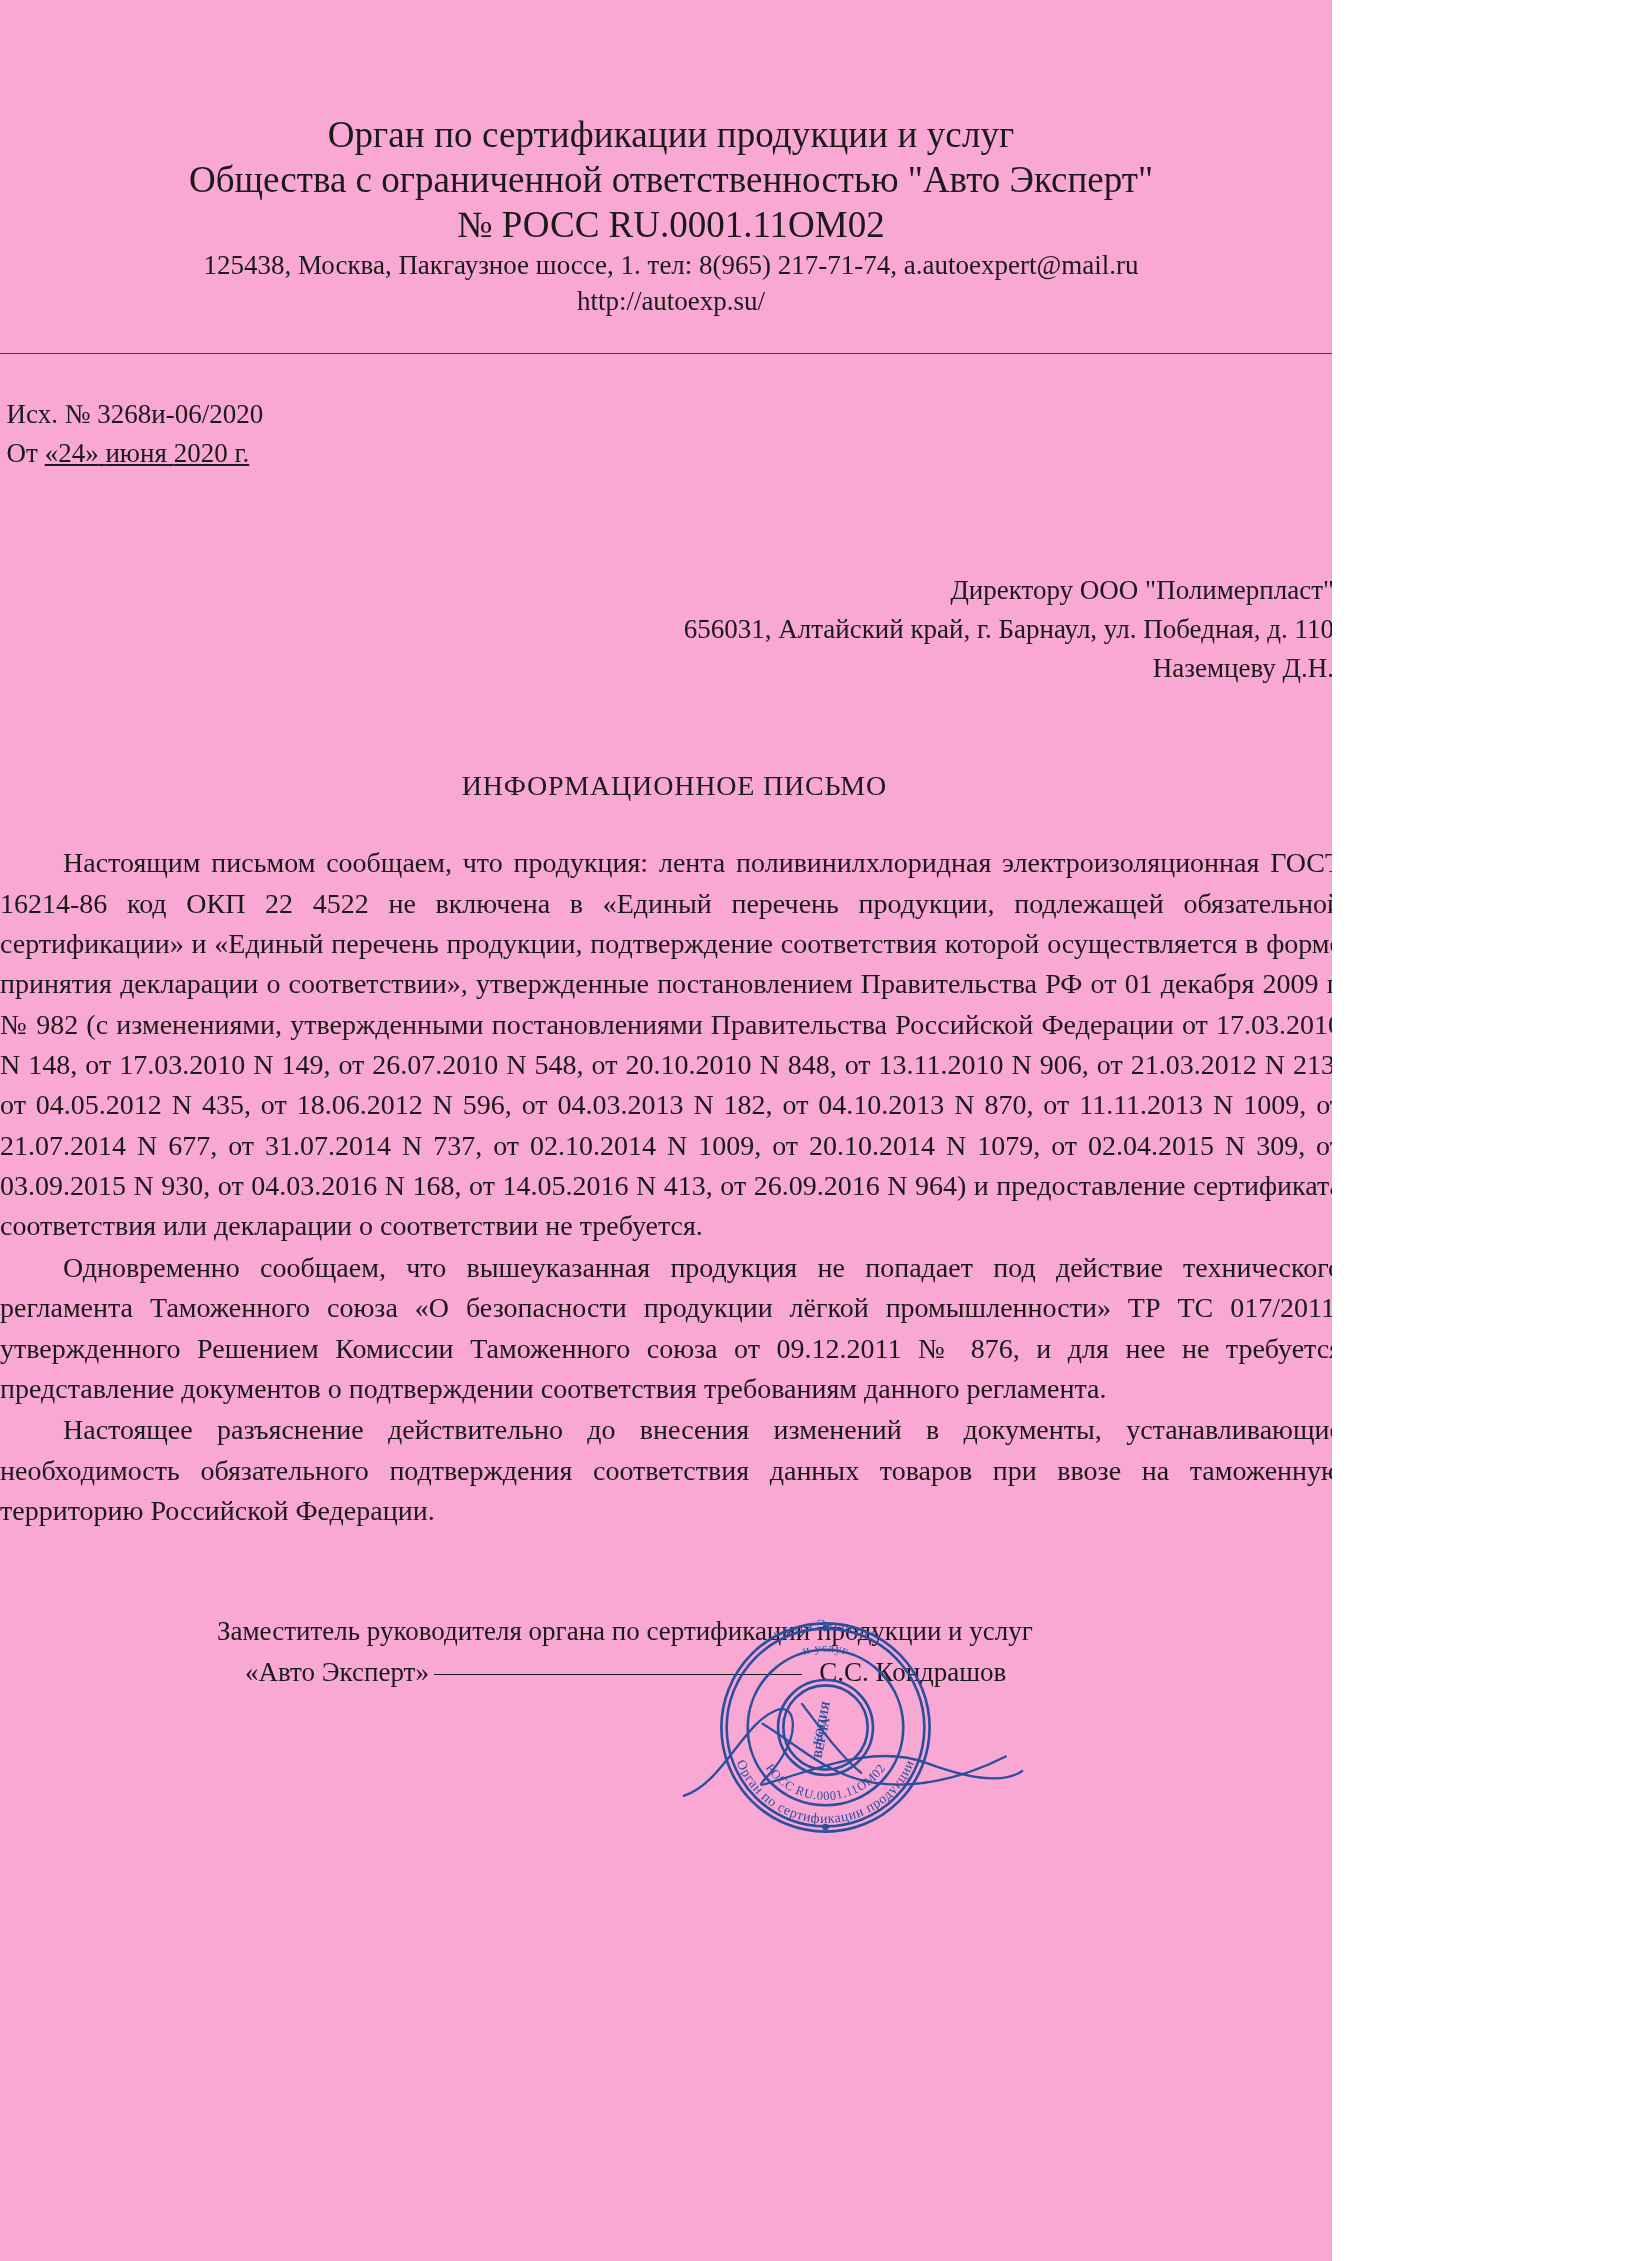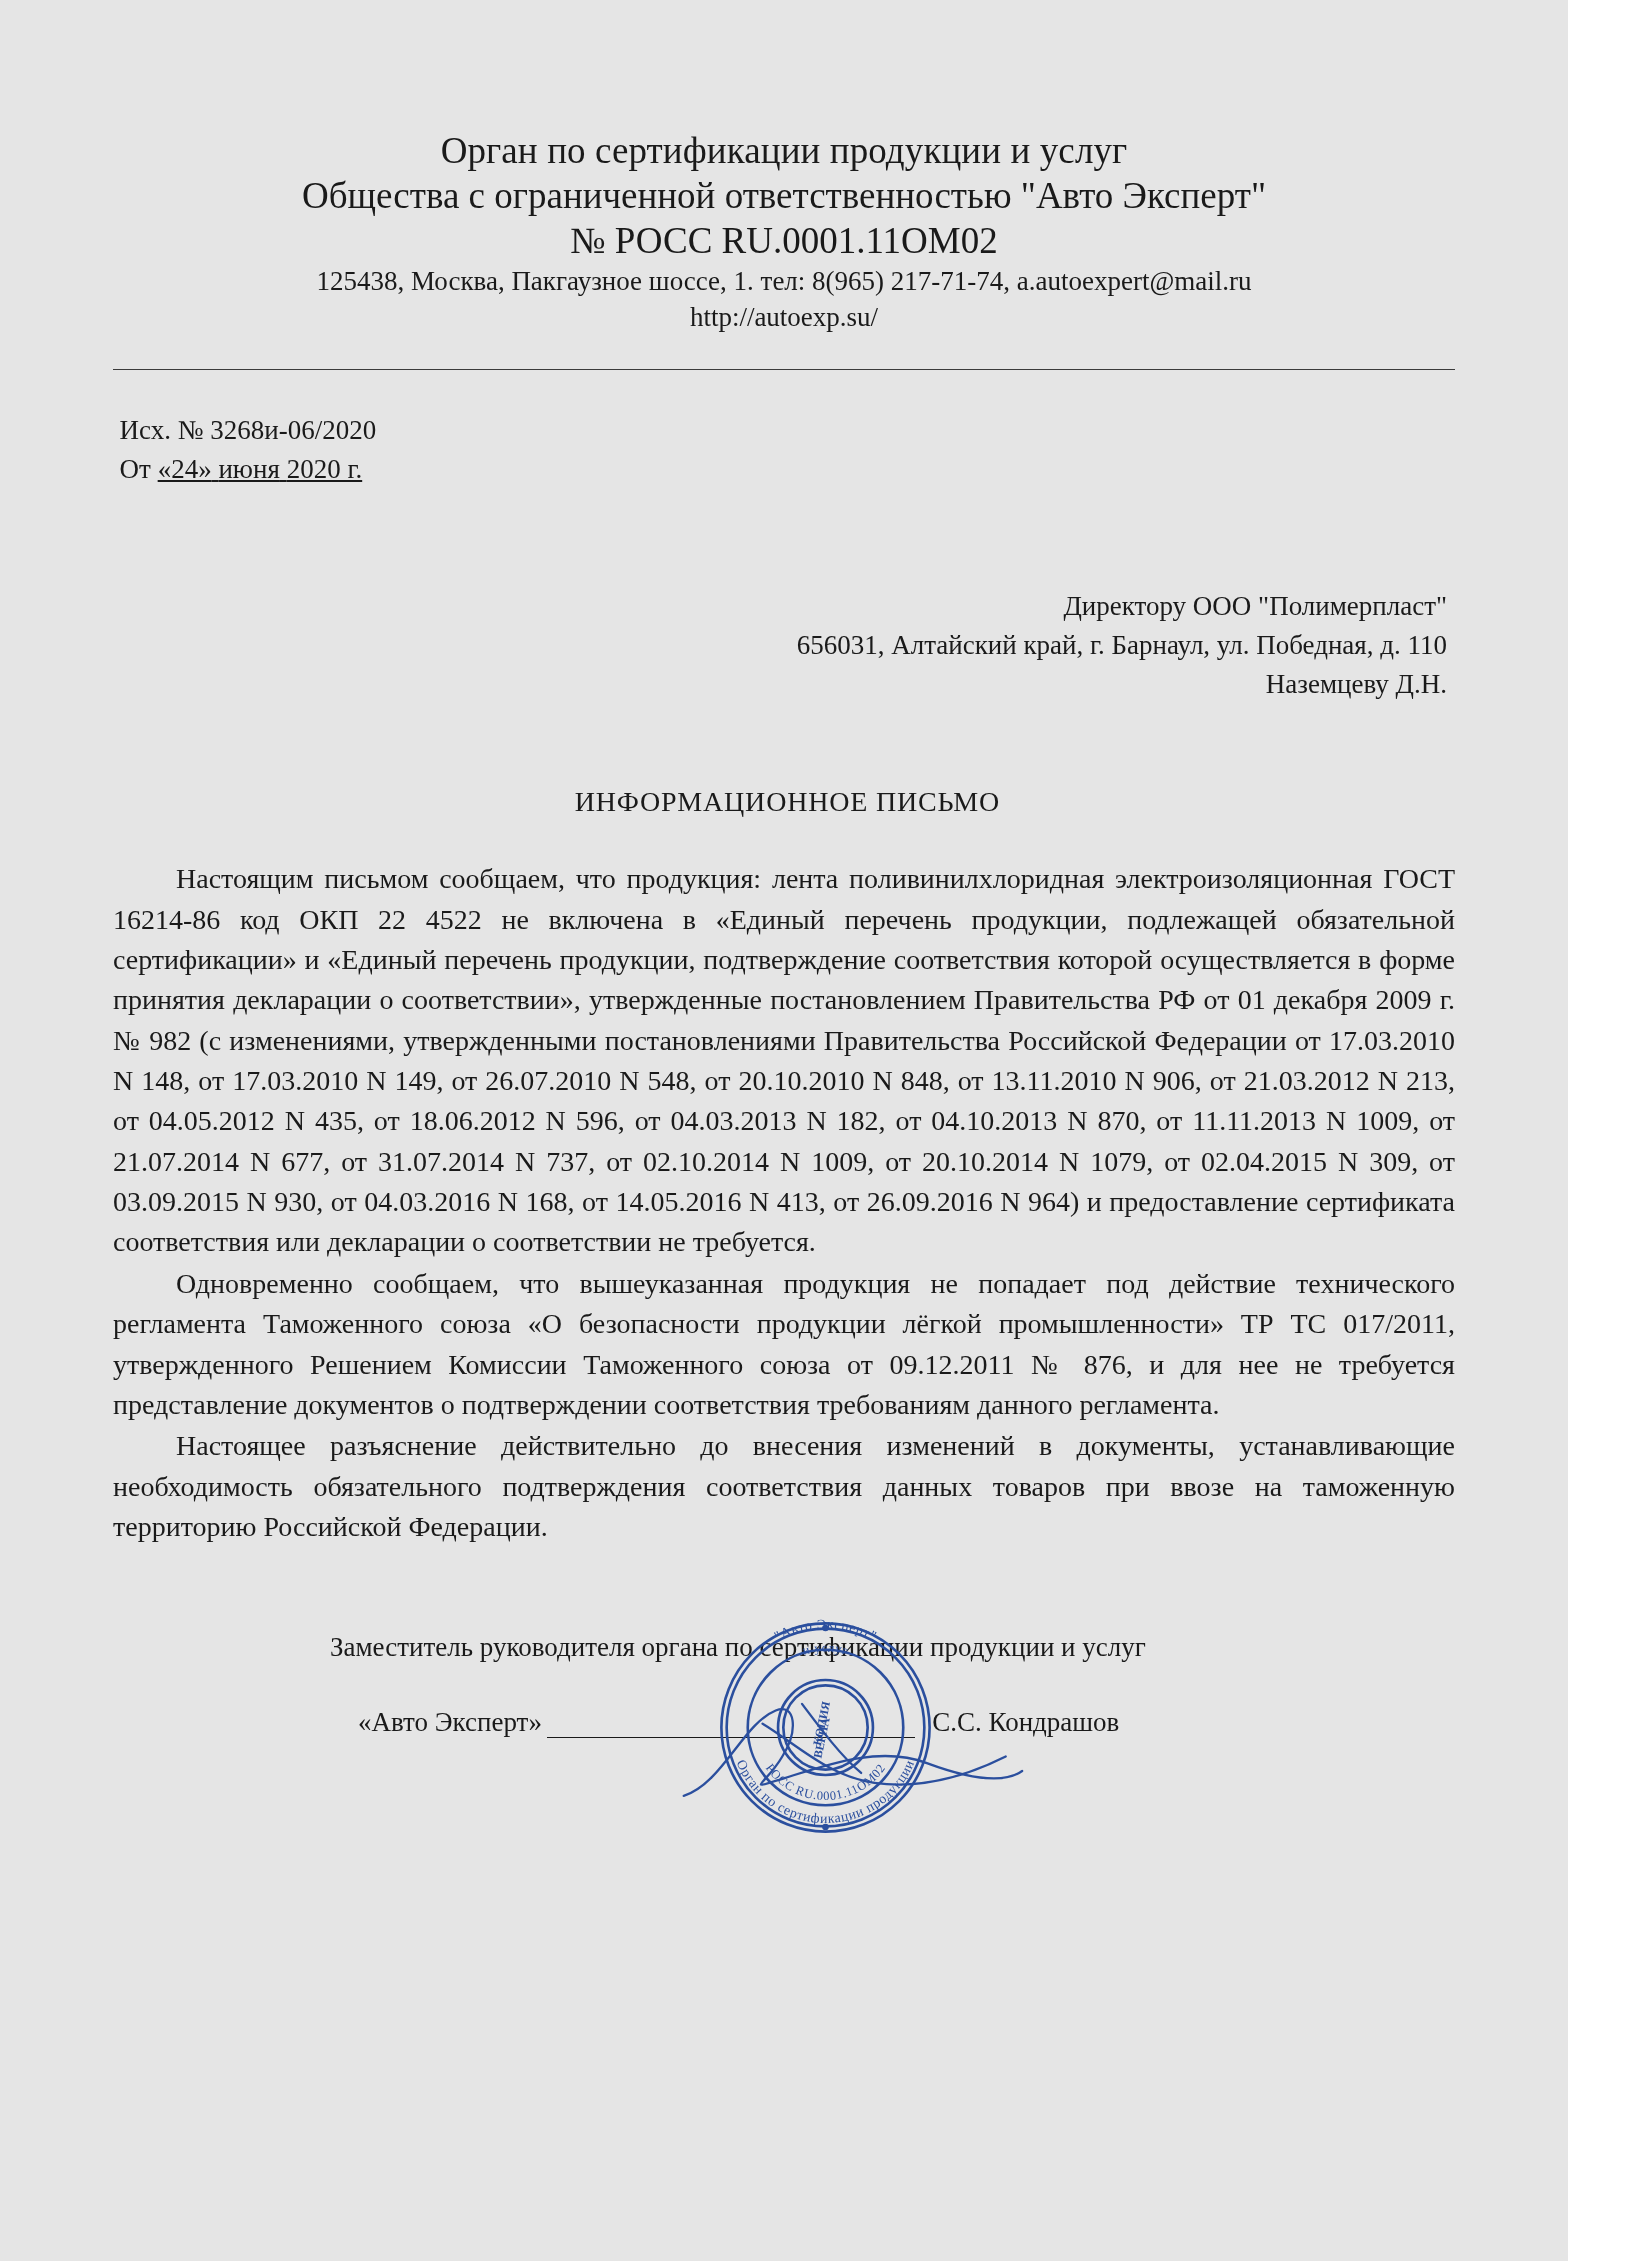--- a/index.html
+++ b/index.html
@@ -6,26 +6,26 @@
     margin: 0;
     padding: 0;
     background: #ffffff;
   }
   body {
     font-family: "Liberation Serif", serif;
     color: #1a1a1a;
   }
   .page {
     position: relative;
-    width: 1568px;
+    width: 1332px;
     height: 2261px;
-    background: #e5e5e5;
+    background: #f9a8d4;
     overflow: hidden;
     box-sizing: border-box;
-    padding: 16px;
+    padding: 0;
   }
   .inner {
     position: relative;
     margin: 0 auto;
     width: 1342px;
     padding-top: 112px;
   }
 
   
   .header {
@@ -110,23 +110,21 @@
     margin-top: 80px;
     font-size: 27px;
     line-height: 1.5;
     position: relative;
   }
   .sig-line1 {
     padding-left: 217px;
   }
   .sig-line2 {
     padding-left: 245px;
-    margin-top: 34px;
     display: flex;
-    align-items: flex-end;
   }
   .sig-org {
     white-space: nowrap;
   }
   .sig-rule {
     flex: 0 0 368px;
     border-bottom: 1.3px solid #1a1a1a;
     height: 22.4px;
     margin: 0 17px 4px 5.3px;
   }

